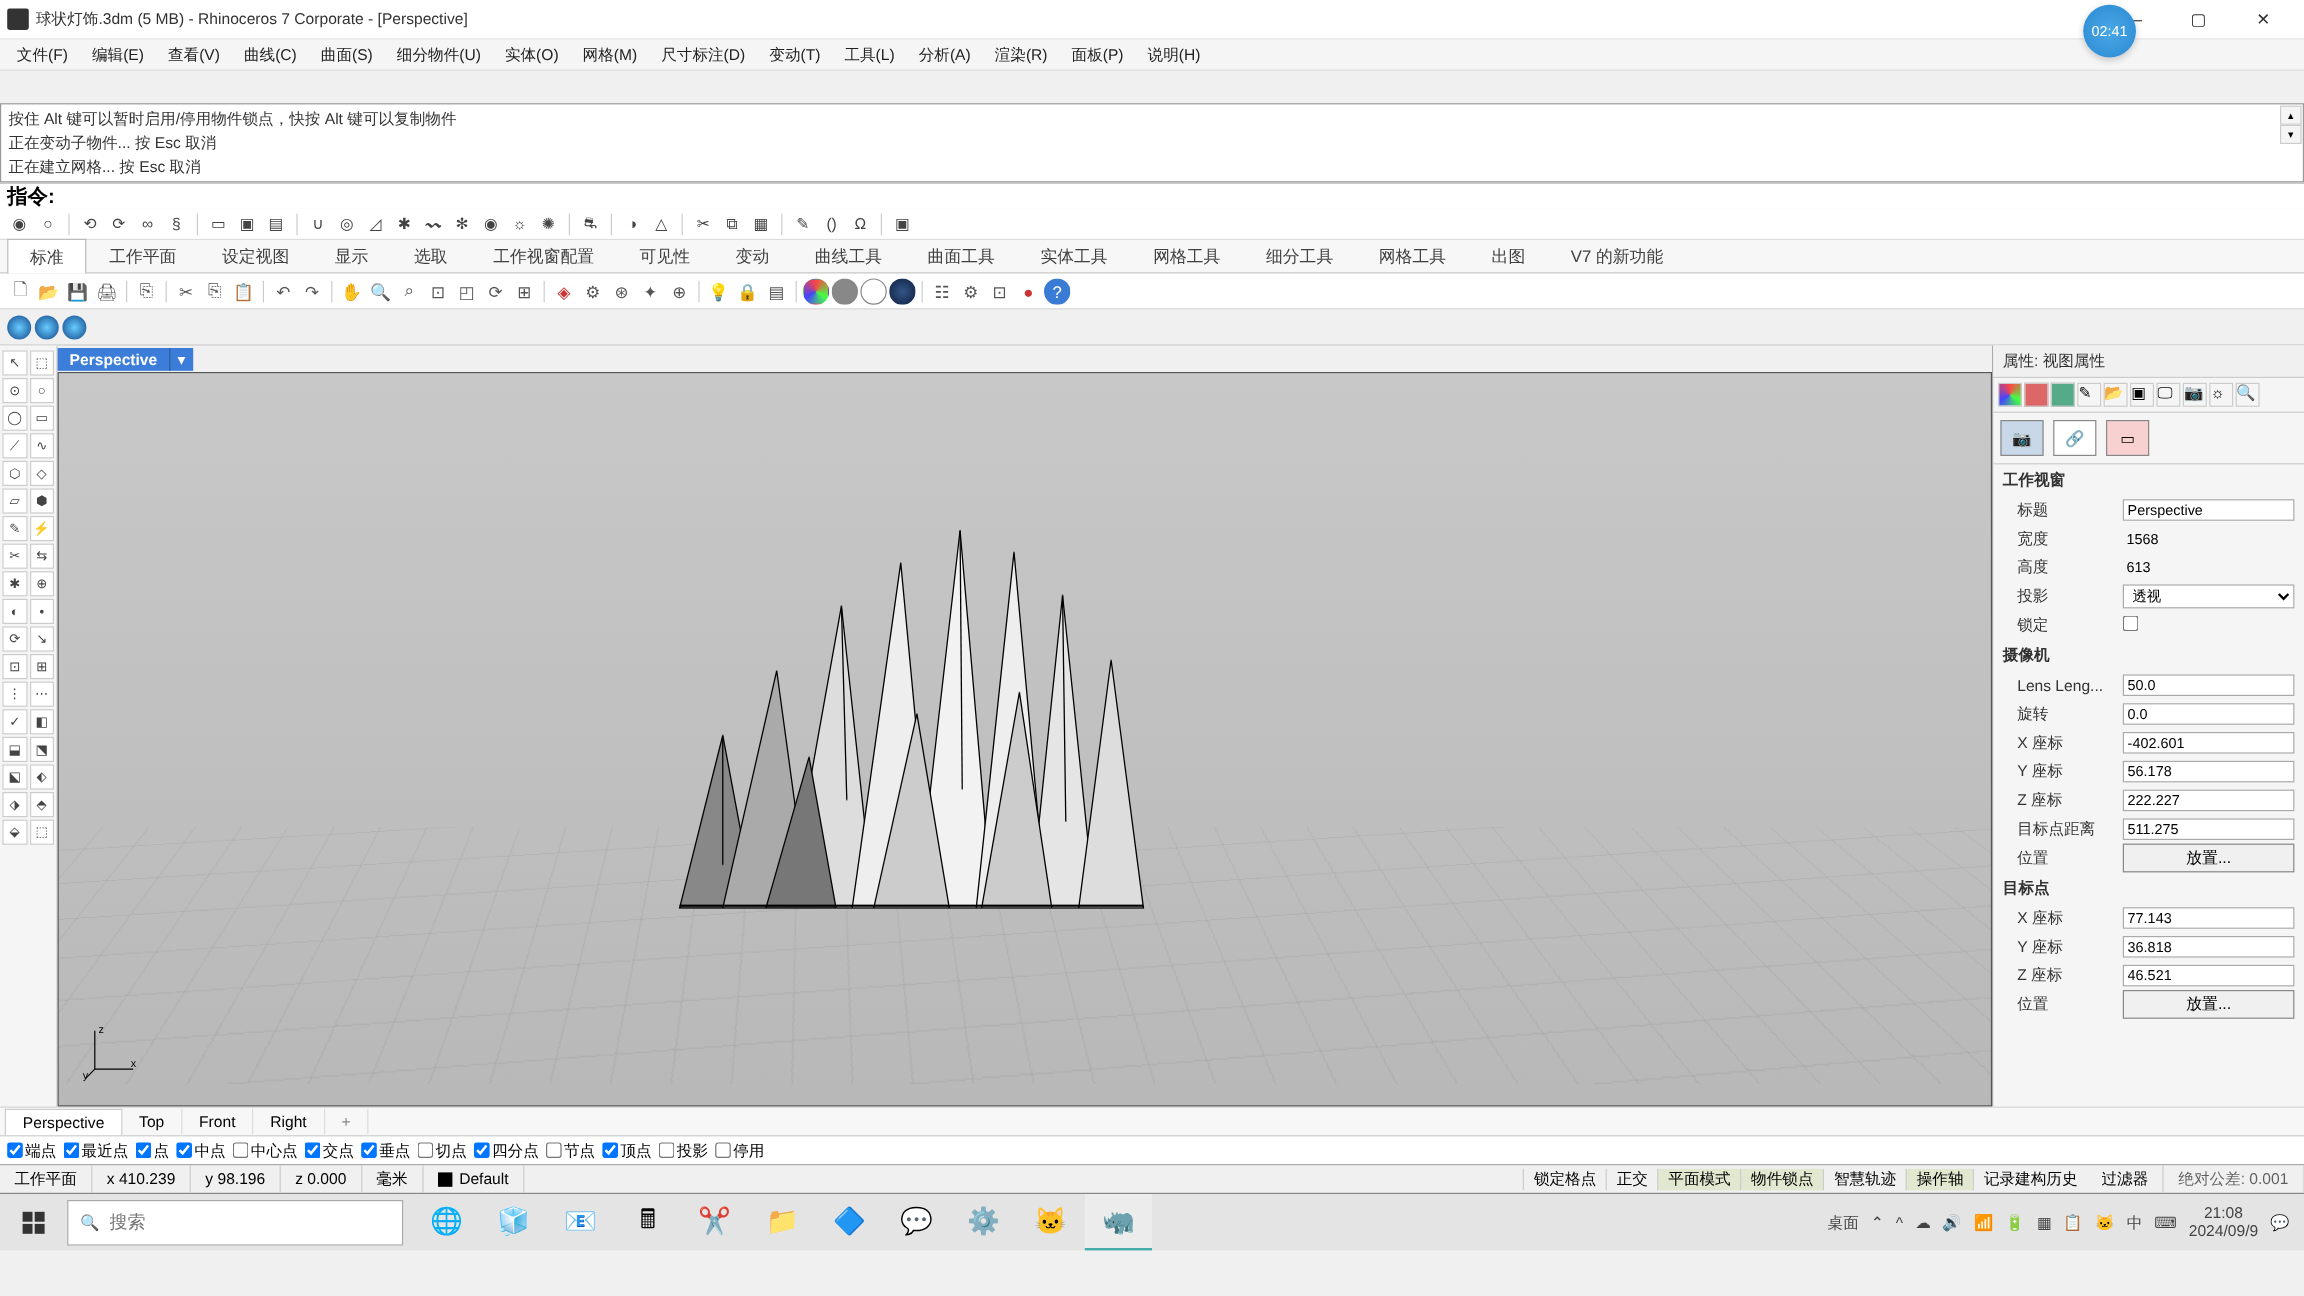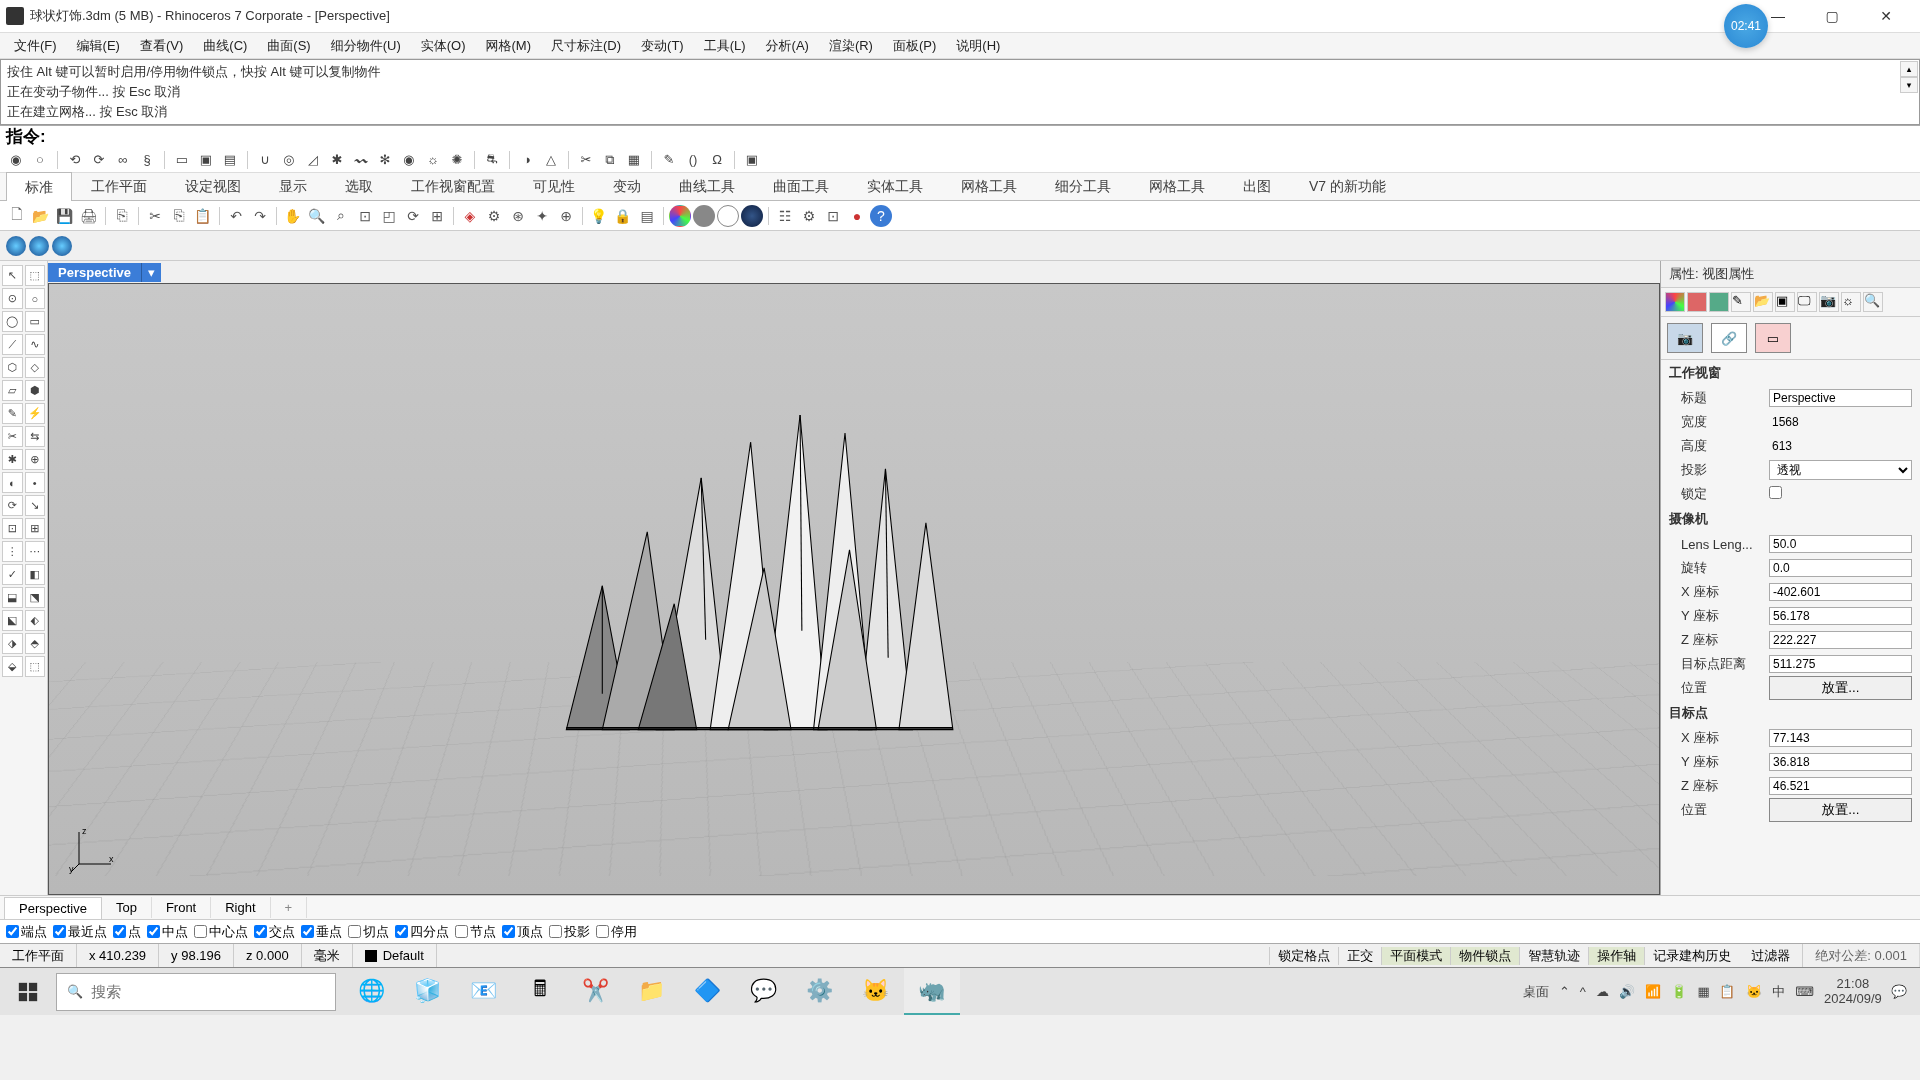--- a/index.html
+++ b/index.html
@@ -2,30 +2,30 @@
 <html><head>
 <meta charset="utf-8">
 <style>
 * { box-sizing: border-box; margin: 0; padding: 0; font-family: "Microsoft YaHei", sans-serif; }
 body { width: 1920px; height: 1080px; overflow: hidden; background: #f0f0f0; font-size: 13px; }
 
 
 .titlebar { height: 28px; background: #fff; display: flex; align-items: center; padding: 16px 6px; border-bottom: 1px solid #ddd; }
 .titlebar .appicon { width: 18px; height: 18px; background: #333; margin-right: 6px; border-radius: 2px; }
 .titlebar .title { flex: 1; font-size: 13px; color: #333; }
-.titlebar .timer { width: 44px; height: 44px; border-radius: 50%; background: radial-gradient(#4aa8e4,#2a88d4); color: #fff; display: flex; align-items: center; justify-content: center; font-size: 12px; position: absolute; right: 152px; top: 4px; box-shadow: 0 2px 6px rgba(0,0,0,.2); }
+.titlebar .timer { width: 44px; height: 44px; border-radius: 50%; background: radial-gradient(#4aa8e4,#2a88d4); color: #fff; display: flex; align-items: center; justify-content: center; font-size: 12px; position: absolute; right: 140px; top: 4px; box-shadow: 0 2px 6px rgba(0,0,0,.2); }
 .winbtns { display: flex; gap: 18px; margin-right: 10px; }
 .winbtn { width: 36px; height: 24px; display: flex; align-items: center; justify-content: center; color: #333; font-size: 14px; cursor: pointer; }
 
 
 .menubar { height: 26px; background: #f5f5f5; display: flex; align-items: center; padding: 0 4px; border-bottom: 1px solid #ddd; }
 .menuitem { padding: 4px 10px; cursor: pointer; font-size: 13px; color: #222; }
 
 
-.cmdhistory { background: #fff; border: 1px solid #999; padding: 2px 6px; font-size: 13px; color: #333; }
+.cmdhistory { background: #fff; border: 1px solid #999; padding: 2px 6px; font-size: 13px; color: #333; margin-top: 27px; }
 .cmdhistory-area { position: relative; }
 .cmdhistory .line { height: 20px; display: flex; align-items: center; }
 .cmdline { display: flex; align-items: center; height: 22px; background: #fff; border-top: 1px solid #aaa; padding: 0 6px; }
 .cmdline label { font-size: 17px; color: #000; font-weight: bold; margin-right: 4px; }
 .cmdline input { flex: 1; border: none; outline: none; font-size: 13px; }
 .scroll-arrows { position: absolute; right: 2px; top: 2px; width: 18px; }
 .scroll-arrows div { height: 16px; border: 1px solid #ccc; background: #f5f5f5; text-align: center; font-size: 9px; line-height: 14px; cursor: pointer; }
 
 
 .icon-row { height: 26px; background: #fff; border-bottom: 1px solid #ddd; display: flex; align-items: center; padding: 0 6px; gap: 4px; }

